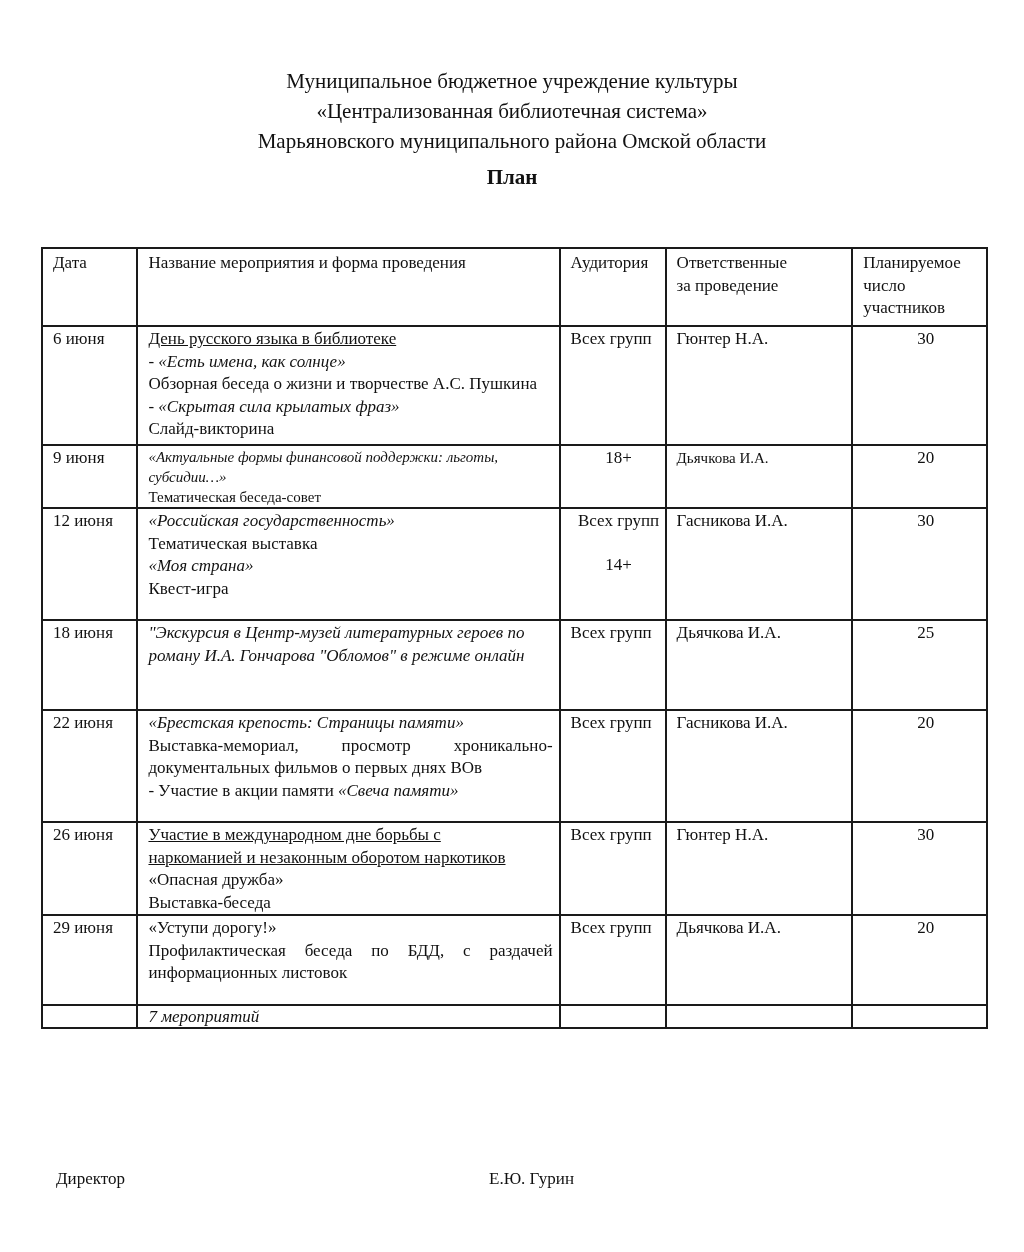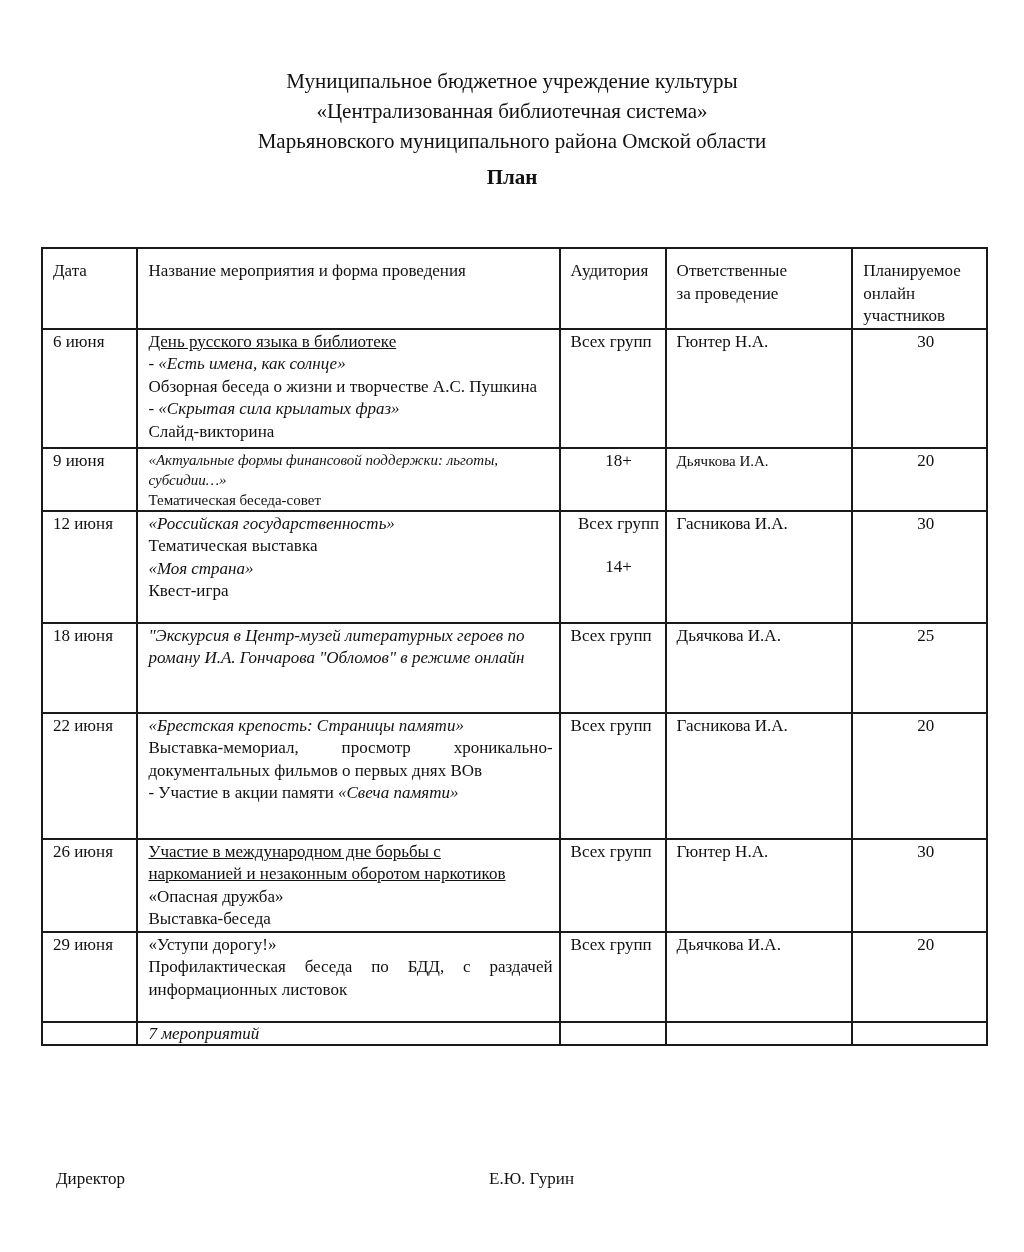--- a/index.html
+++ b/index.html
@@ -6,21 +6,21 @@
   body { width: 1024px; height: 1252px; position: relative; overflow: hidden;
          font-family: "Liberation Serif", "DejaVu Serif", serif; color: #111; }
   .header { position: absolute; top: 42px; left: 0; width: 1024px; text-align: center;
             font-size: 21px; line-height: 30px; margin-top: 24px; }
   .title { position: absolute; top: 162px; left: 0; width: 1024px; text-align: center;
            font-size: 21px; font-weight: bold; line-height: 31px; }
   table { position: absolute; left: 41px; top: 247px; width: 947px; border-collapse: collapse;
           table-layout: fixed; font-size: 17px; line-height: 22.5px; }
   td, th { border: 2px solid #1a1a1a; vertical-align: top; padding: 1px 0 0 10px;
            font-weight: normal; text-align: left; }
-  th { padding-top: 11px; margin-top: 10px; }
+  th { padding-top: 3px; margin-top: 10px; }
   .c-date { width: 90px; }
   .c-name { width: 398px; }
   .c-aud  { width: 100px; }
   .c-resp { width: 176px; }
   .c-num  { width: 127px; }
   .center { text-align: center; padding-left: 12px; margin-left: 47px; }
   .aud { text-align: left; padding-left: 10px; }
   .u { text-decoration: underline; }
   .i { font-style: italic; }
   .small { font-size: 15px; margin-left: 18px; }
@@ -54,21 +54,21 @@
       <tr style="height:78px">
     <th>Дата</th>
     <th>Название мероприятия и форма проведения</th>
     <th>Аудитория</th>
     <th>
       <span class="line">Ответственные</span>
       <span class="line">за проведение</span>
     </th>
     <th>
       <span class="line">Планируемое</span>
-      <span class="line">онлайн</span>
+      <span class="line">число</span>
       <span class="line">участников</span>
     </th>
   </tr>
 
   <tr style="height:119px">
     <td>6 июня</td>
     <td>
       <span class="line u">День русского языка в библиотеке</span>
       <span class="line i">- «Есть имена, как солнце»</span>
       <span class="line">Обзорная беседа о жизни и творчестве А.С. Пушкина</span>
@@ -110,21 +110,21 @@
   <tr style="height:90px">
     <td>18 июня</td>
     <td class="i" style="padding-right:30px">
       <span class="line">"Экскурсия в Центр-музей литературных героев по роману И.А. Гончарова "Обломов" в режиме онлайн</span>
     </td>
     <td class="aud">Всех групп</td>
     <td>Дьячкова И.А.</td>
     <td class="center">25</td>
   </tr>
 
-  <tr style="height:126px">
+  <tr style="height:112px">
     <td>22 июня</td>
     <td class="just">
       <span class="line i">«Брестская крепость: Страницы памяти»</span>
       <span class="line">Выставка-мемориал, просмотр хроникально-документальных фильмов о первых днях ВОв</span>
       <span class="line"><span>- Участие в акции памяти </span><span class="i">«Свеча памяти»</span></span>
     </td>
     <td class="aud">Всех групп</td>
     <td>Гасникова И.А.</td>
     <td class="center">20</td>
   </tr>

